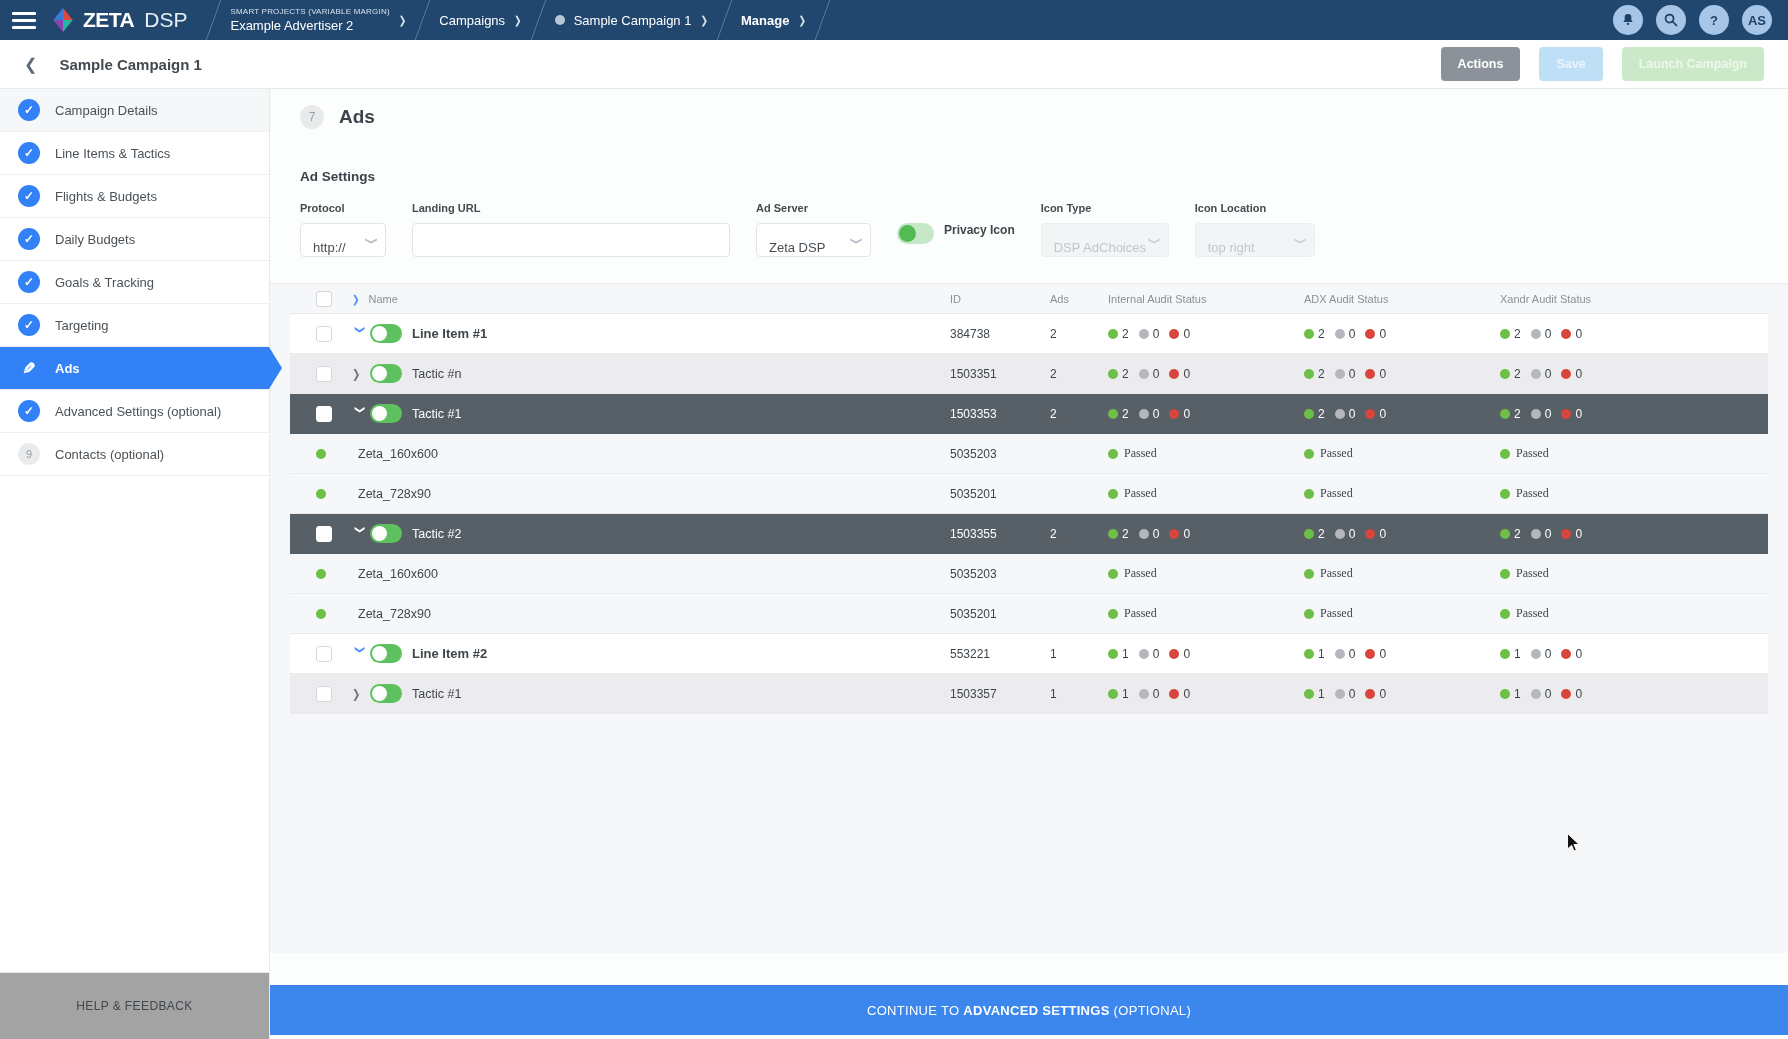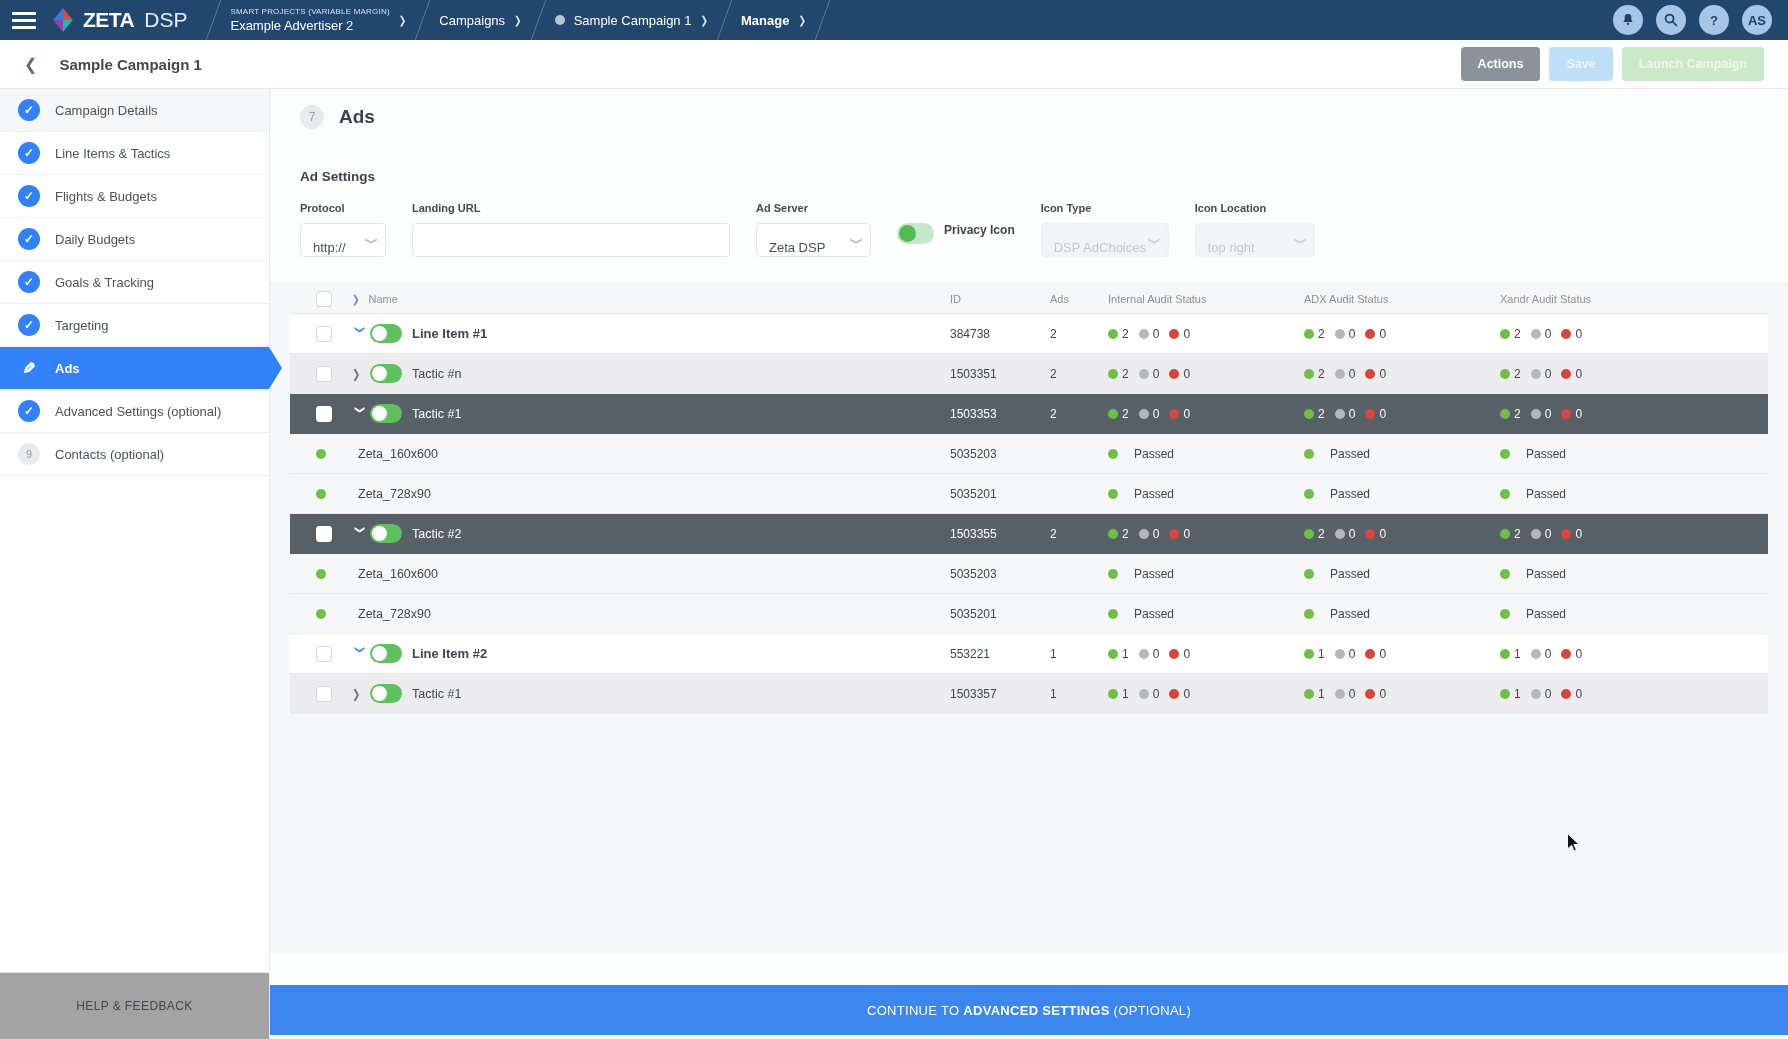--- a/index.html
+++ b/index.html
@@ -21,21 +21,21 @@
   .crumb.bold .crumb-label { font-weight:bold; }
   .crumb-chevron { font-size:9px; color:rgba(255,255,255,0.85); margin-left:9px; transform:scaleY(1.2); }
   .crumb-dot { width:10px; height:10px; border-radius:50%; background:#b9c6d4; margin-right:9px; flex:none; }
   .topbar-right { margin-left:auto; display:flex; align-items:center; gap:13px; padding-right:16px; }
   .tb-circle { width:30px; height:30px; border-radius:50%; background:#a6c5e7; color:#1d4066; display:flex; align-items:center; justify-content:center; font-size:13px; font-weight:bold; cursor:pointer; }
 
   
   .page-header { position:absolute; top:40px; left:0; right:0; height:49px; background:#fff; border-bottom:1px solid #e7e9eb; display:flex; align-items:center; padding:0 24px; z-index:5; }
   .back-chevron { font-size:16px; color:#5c6b79; cursor:pointer; margin-right:22px; }
   .page-header h1 { font-size:15px; font-weight:bold; color:#424950; }
-  .header-buttons { margin-left:auto; display:flex; gap:9px; }
+  .header-buttons { margin-left:auto; display:flex; gap:19px; }
   .btn { border:none; border-radius:4px; font-family:inherit; font-size:12.5px; font-weight:bold; padding:10px 17px; cursor:pointer; }
   .btn-actions { background:#8b9299; color:#fff; }
   .btn-save { background:#bfdff6; color:#eaf5fd; cursor:default; }
   .btn-launch { background:#cbe9c8; color:#edf8eb; cursor:default; }
 
   
   .sidebar { position:absolute; top:89px; left:0; bottom:0; width:270px; background:#fff; border-right:1px solid #e7e9eb; z-index:4; }
   .side-item { height:43px; display:flex; align-items:center; padding:0 18px; border-bottom:1px solid #eef0f2; font-size:13px; color:#4a5258; position:relative; cursor:pointer; background:#fff; }
   .side-item.hl { background:#f6f7f8; }
   .badge { width:22px; height:22px; border-radius:50%; margin-right:15px; display:flex; align-items:center; justify-content:center; flex:none; }
@@ -95,21 +95,21 @@
   .toggle-sm .knob { position:absolute; left:2px; top:2px; width:15px; height:15px; border-radius:50%; background:#fff; }
   .row-name.bold { font-weight:bold; font-size:13px; }
   .creative .c-name { padding-left:6px; }
   .c-id, .c-ads { font-size:12px; }
   .dot { width:10px; height:10px; border-radius:50%; flex:none; }
   .dot.green { background:#6dbf45; }
   .dot.gray { background:#b4b8bc; }
   .dot.red { background:#d8453c; }
   .pair { display:flex; align-items:center; margin-right:10px; }
   .pair .num { margin-left:4px; font-size:12px; }
-  .passed-text { margin-left:16px; font-size:12px; }
+  .passed-text { margin-left:6px; font-size:12px;font-family:Liberation Serif, serif; }
 
   
   .footer-bar { position:absolute; left:270px; right:0; bottom:4px; height:50px; background:#3b87ee; display:flex; align-items:center; justify-content:center; color:#fff; font-size:13px; letter-spacing:0.3px; cursor:pointer; z-index:6; }
   .footer-bar b { font-weight:bold;margin-top:44px; }
 
   .cursor { position:absolute; left:1565px; top:833px; z-index:50; pointer-events:none; }
 </style>
 </head>
 <body>
 

